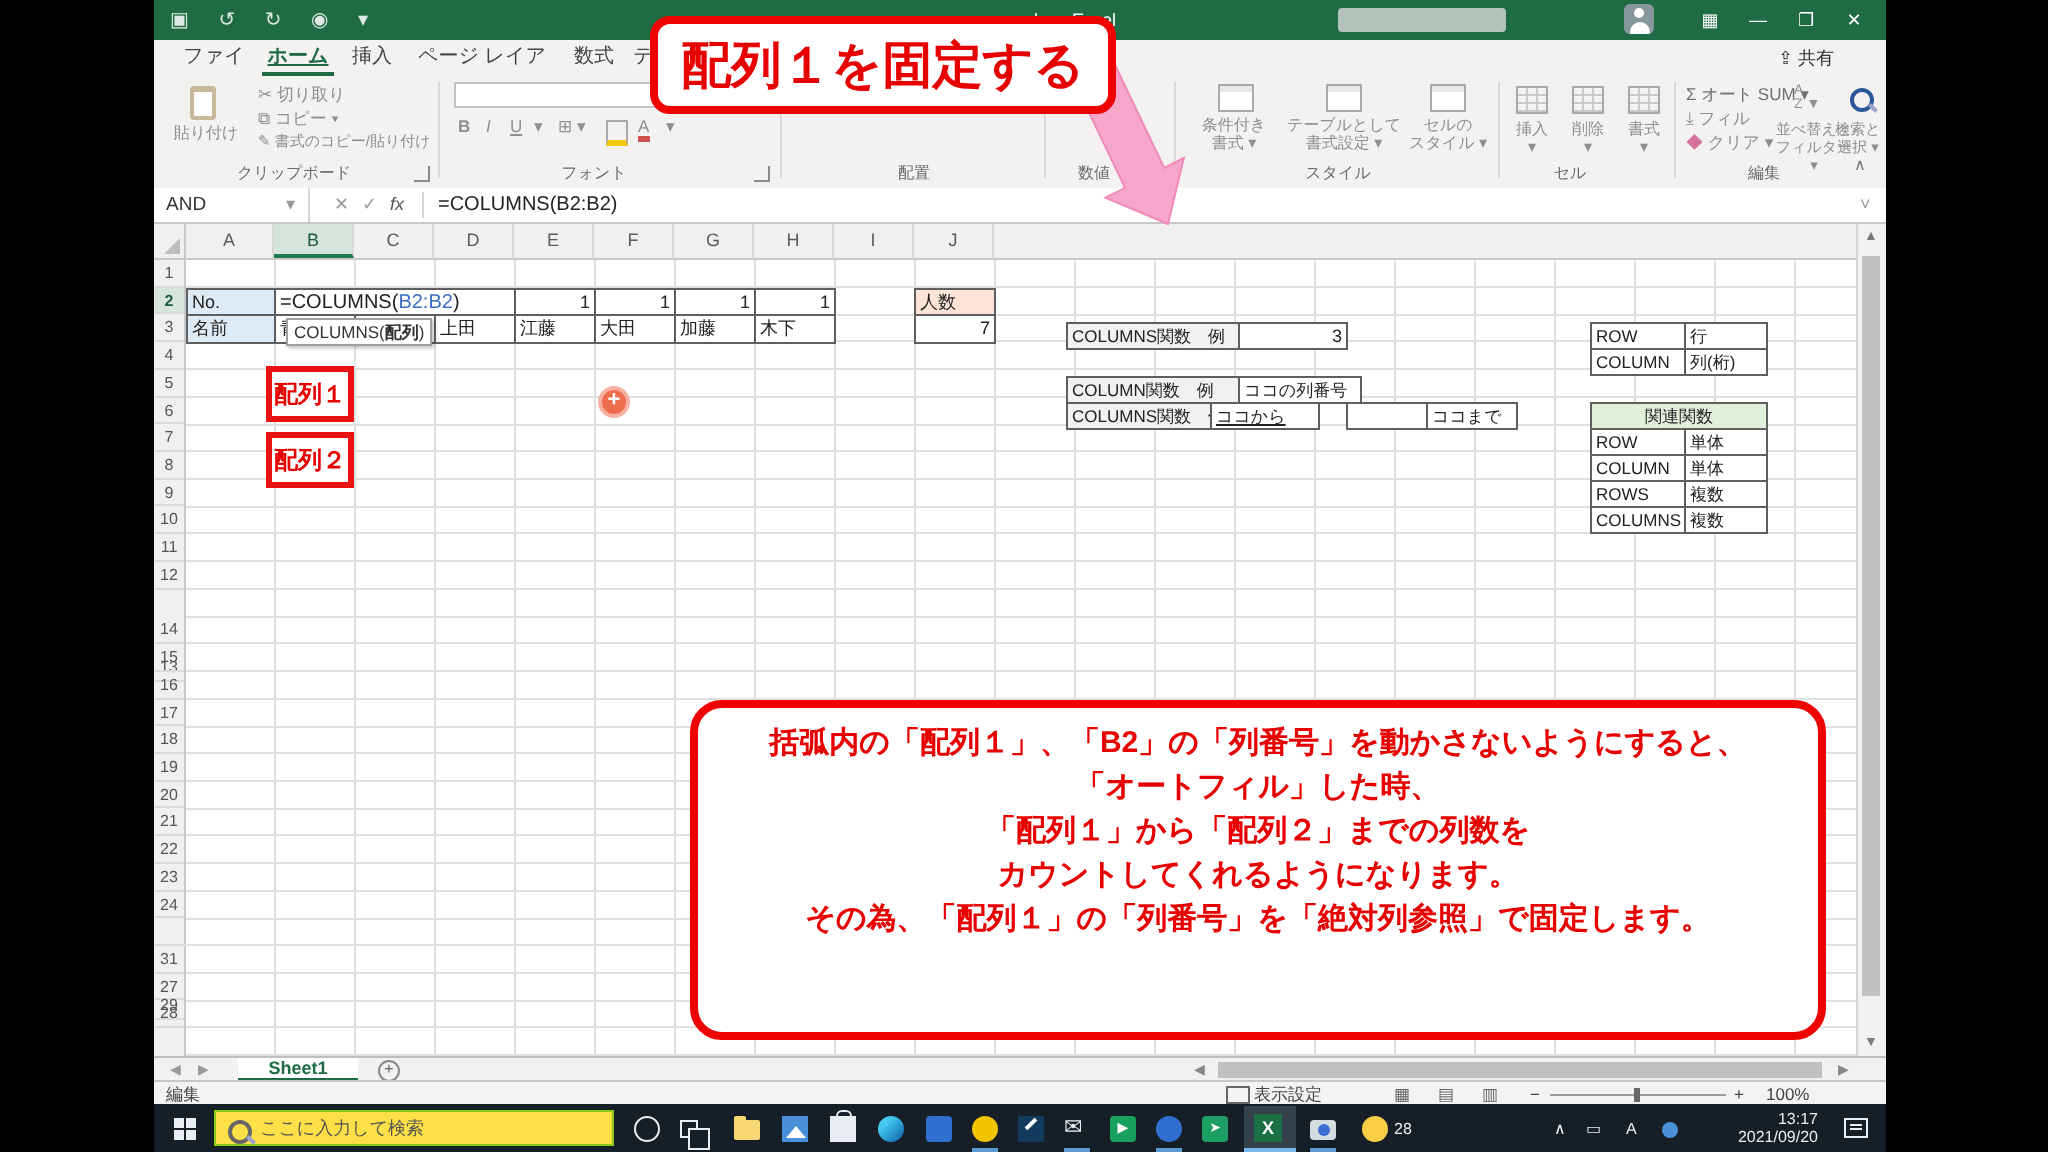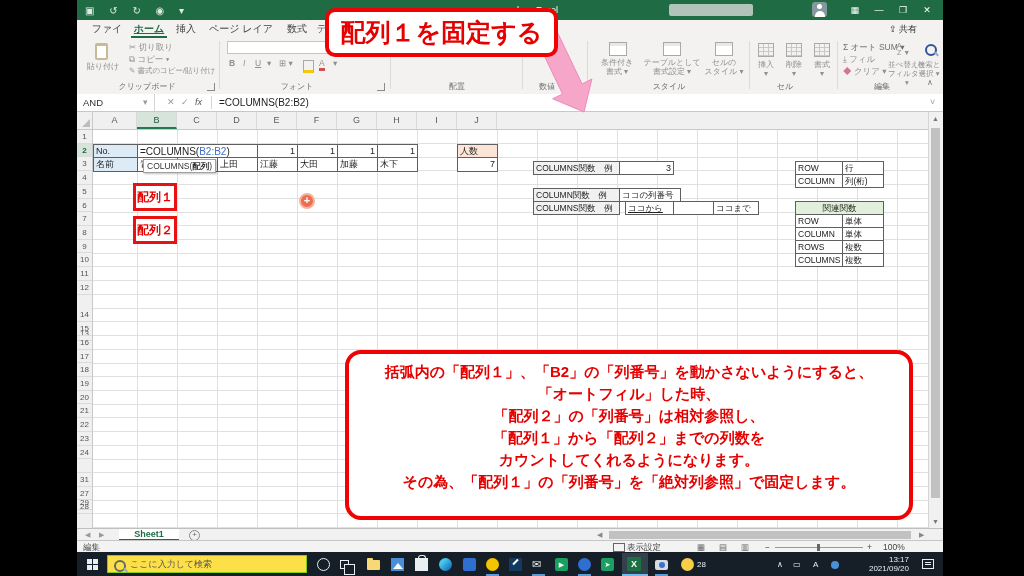--- a/index.html
+++ b/index.html
@@ -331,21 +331,21 @@
       <div class="c bd" style="left:284px;top:27px;width:41px;height:15px;">木下</div>
       <div class="c bd ra" style="left:364px;top:27px;width:41px;height:15px;">7</div>
 
       <div class="tooltip" style="left:50px;top:29px;"><span>COLUMNS(</span><b>配列</b><span>)</span></div>
 
       <div class="c bd gy stc" style="left:440px;top:31px;width:87px;height:14px;">COLUMNS関数　例</div>
       <div class="c bd ra" style="left:526px;top:31px;width:55px;height:14px;">3</div>
       <div class="c bd gy stc" style="left:440px;top:58px;width:87px;height:14px;">COLUMN関数　例</div>
       <div class="c bd stc" style="left:526px;top:58px;width:62px;height:14px;">ココの列番号</div>
       <div class="c bd gy stc" style="left:440px;top:71px;width:87px;height:14px;">COLUMNS関数　例</div>
-      <div class="c bd stc" style="left:532px;top:71px;width:55px;height:14px;text-decoration:underline;">ココから</div>
+      <div class="c bd stc" style="left:512px;top:71px;width:55px;height:14px;text-decoration:underline;">ココから</div>
       <div class="c bd" style="left:580px;top:71px;width:41px;height:14px;"></div>
       <div class="c bd stc" style="left:620px;top:71px;width:46px;height:14px;">ココまで</div>
 
       <div class="c bd stc" style="left:702px;top:31px;width:48px;height:14px;">ROW</div>
       <div class="c bd stc" style="left:749px;top:31px;width:42px;height:14px;">行</div>
       <div class="c bd stc" style="left:702px;top:44px;width:48px;height:14px;">COLUMN</div>
       <div class="c bd stc" style="left:749px;top:44px;width:42px;height:14px;">列(桁)</div>
 
       <div class="c bd gn stc" style="left:702px;top:71px;width:89px;height:14px;">関連関数</div>
       <div class="c bd stc" style="left:702px;top:84px;width:48px;height:14px;">ROW</div>
@@ -435,20 +435,19 @@
     <div class="callout" style="left:248px;top:8px;width:233px;height:49px;border-radius:10px;font-size:25px;z-index:30;">配列１を固定する</div>
 
     <svg class="abs" style="left:445px;top:28px;z-index:25;" width="100" height="92" viewBox="0 0 100 92">
       <polygon points="34.8,3 60.1,56 69.9,51 62,84 30.7,70.8 40.5,65.9 15.2,13" fill="#f5a6c9" stroke="#f08ab8" stroke-width="1"></polygon>
     </svg>
 
 
     <div class="explain" style="left:268px;top:350px;width:568px;height:170px;">
       <div>括弧内の「配列１」、「B2」の「列番号」を動かさないようにすると、</div>
       <div>「オートフィル」した時、</div>
-      <div>「配列２」の「列番号」は相対参照し、</div>
       <div>「配列１」から「配列２」までの列数を</div>
       <div>カウントしてくれるようになります。</div>
       <div>その為、「配列１」の「列番号」を「絶対列参照」で固定します。</div>
     </div>
 
   </div>
 </div>
 
 </body></html>

